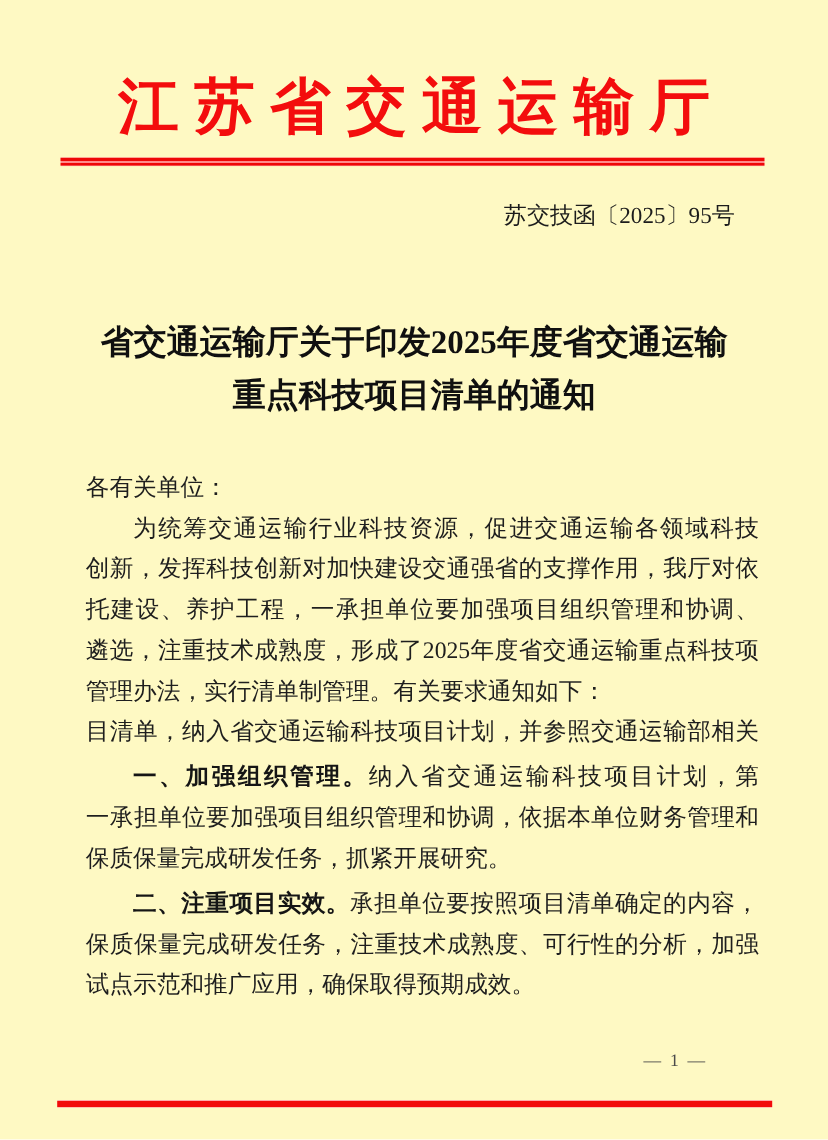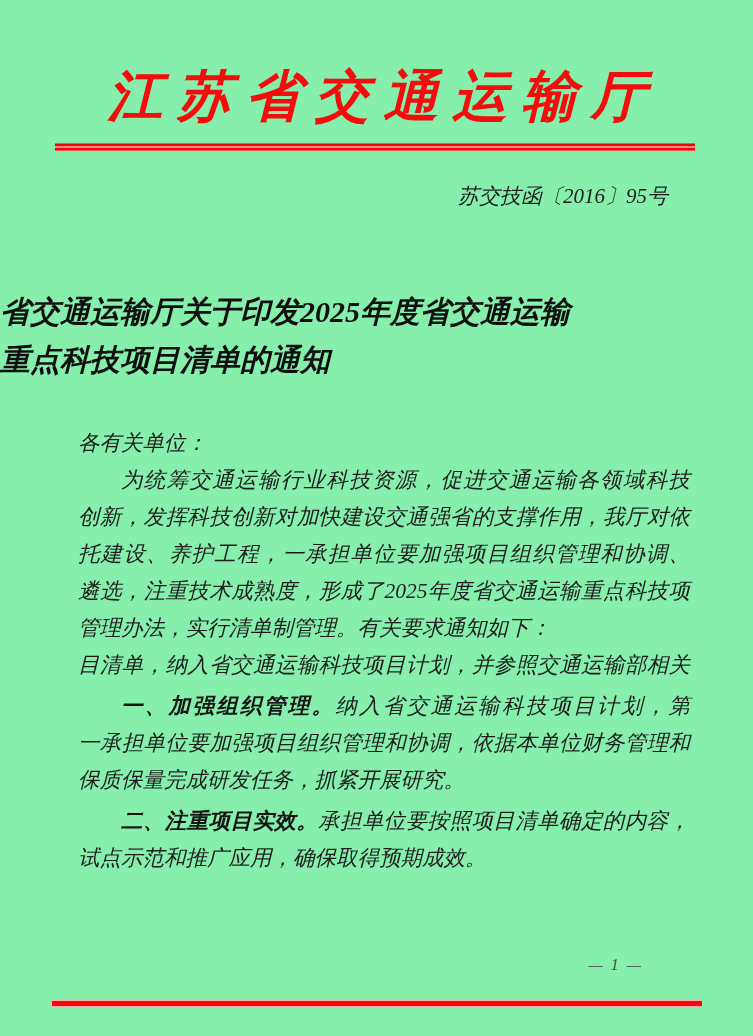--- a/index.html
+++ b/index.html
@@ -4,24 +4,23 @@
 <style>
   html, body {
     margin: 0;
     padding: 0;
     background: #ffffff;
   }
   .page {
     position: relative;
     width: 753px;
     height: 1036px;
-    background: #86efac;
+    background: #fef9c3;
     overflow: hidden;
     font-family: "Liberation Serif", serif;
-    font-style: italic;
   }
   
   .agency {
     position: absolute;
     top: 60px;
     left: 0;
     width: 100%;
     text-align: center;
     font-size: 55px;
     font-weight: bold;
@@ -49,20 +48,21 @@
     right: 85px;
     font-size: 21px;
     color: #1c1c1c;
     white-space: nowrap;
   }
   .doc-title {
     position: absolute;
     top: 288px;
     left: 0;
     width: 100%;
+    text-align: center;
     font-size: 30px;
     line-height: 48px;
     font-weight: bold;
     color: #101010;
   }
   .body-text {
     position: absolute;
     top: 425px;
     left: 78px;
     width: 612px;
@@ -114,21 +114,21 @@
 </style>
 </head>
 <body>
 
 <div class="page">
 
   <div class="agency">江苏省交通运输厅</div>
 
   <div class="head-rule"></div>
 
-  <div class="doc-number">苏交技函〔2016〕95号</div>
+  <div class="doc-number">苏交技函〔2025〕95号</div>
 
   <div class="doc-title">
     <div>省交通运输厅关于印发2025年度省交通运输</div>
     <div>重点科技项目清单的通知</div>
   </div>
 
   <div class="body-text">
 
     <div class="line end">各有关单位：</div>
 
@@ -137,20 +137,21 @@
     <div class="line">托建设、养护工程，一承担单位要加强项目组织管理和协调、</div>
     <div class="line">遴选，注重技术成熟度，形成了2025年度省交通运输重点科技项</div>
     <div class="line end">管理办法，实行清单制管理。有关要求通知如下：</div>
     <div class="line">目清单，纳入省交通运输科技项目计划，并参照交通运输部相关</div>
 
     <div class="line indent para-start"><span class="lead">一、加强组织管理。</span><span>纳入省交通运输科技项目计划，第</span></div>
     <div class="line">一承担单位要加强项目组织管理和协调，依据本单位财务管理和</div>
     <div class="line end">保质保量完成研发任务，抓紧开展研究。</div>
 
     <div class="line indent para-start"><span class="lead">二、注重项目实效。</span><span>承担单位要按照项目清单确定的内容，</span></div>
+    <div class="line">保质保量完成研发任务，注重技术成熟度、可行性的分析，加强</div>
     <div class="line end">试点示范和推广应用，确保取得预期成效。</div>
 
   </div>
 
   <div class="page-number">— 1 —</div>
 
   <div class="foot-rule"></div>
 
 </div>
 

